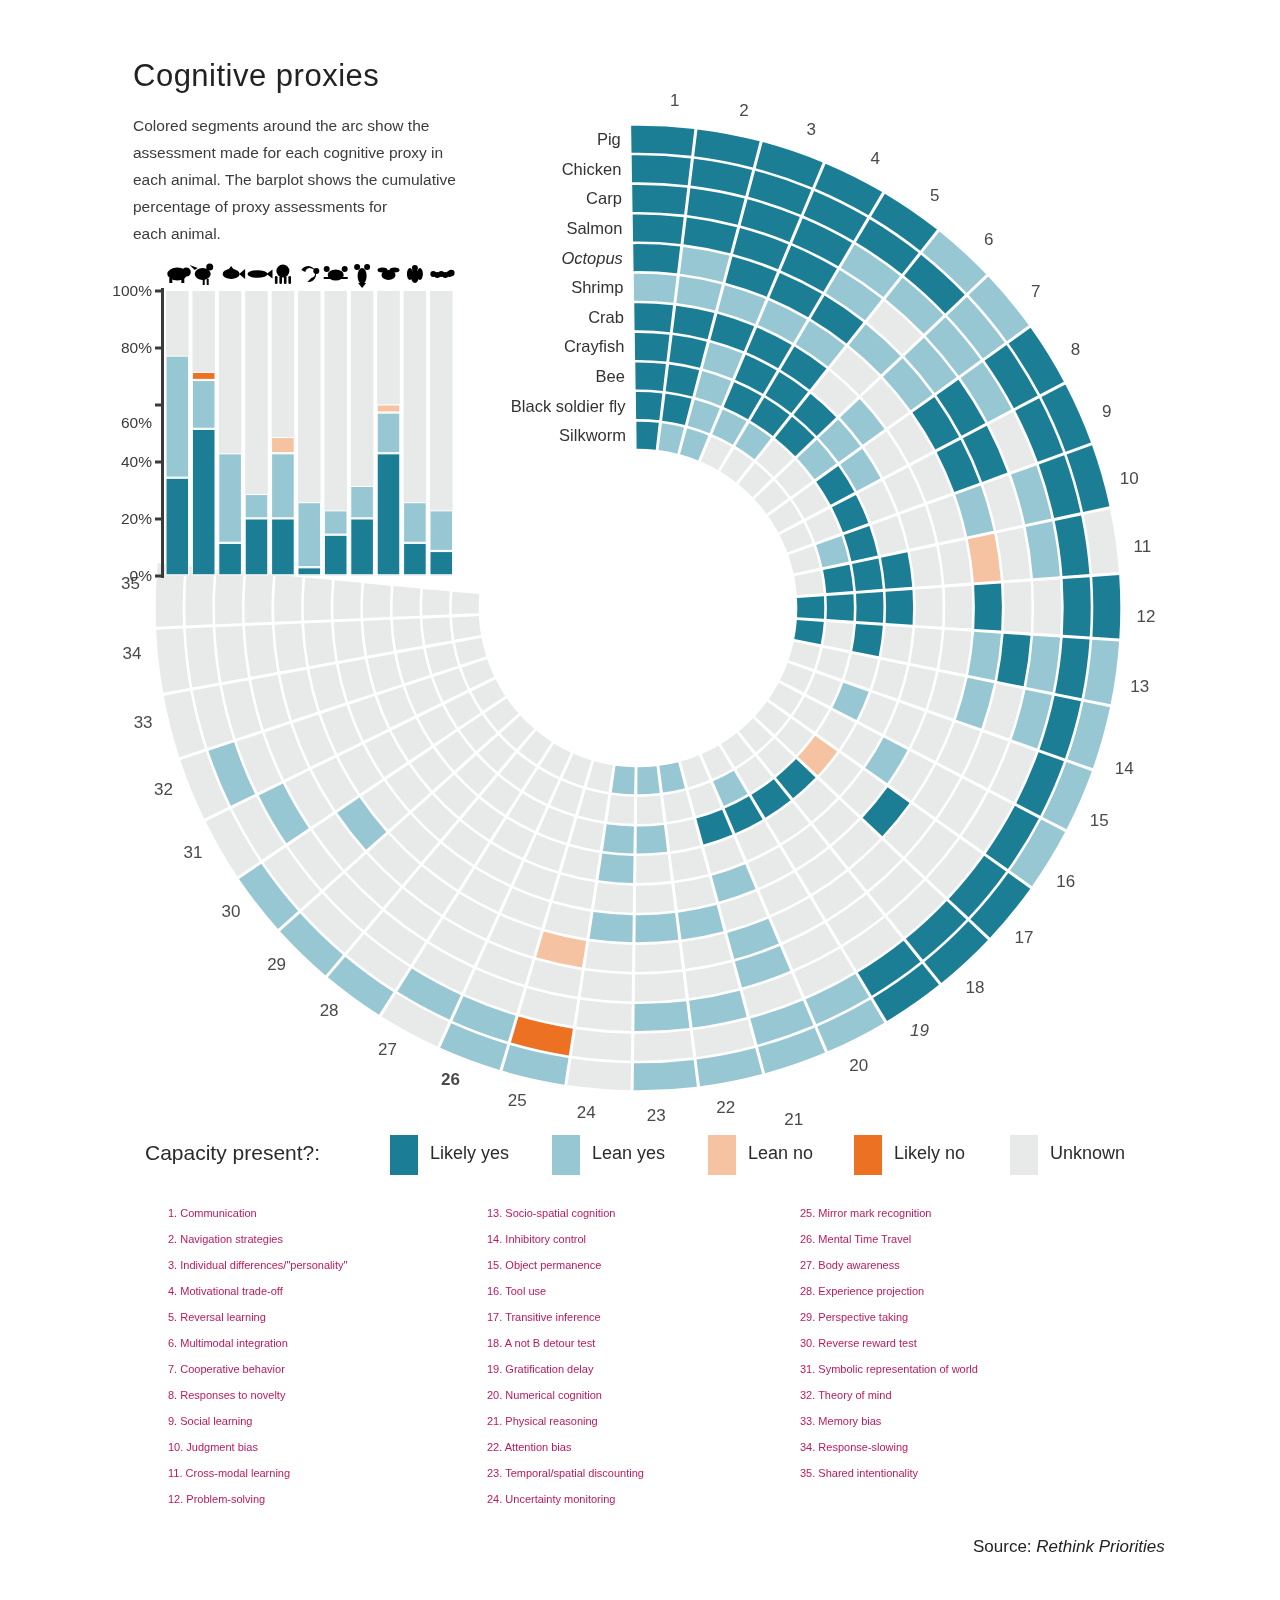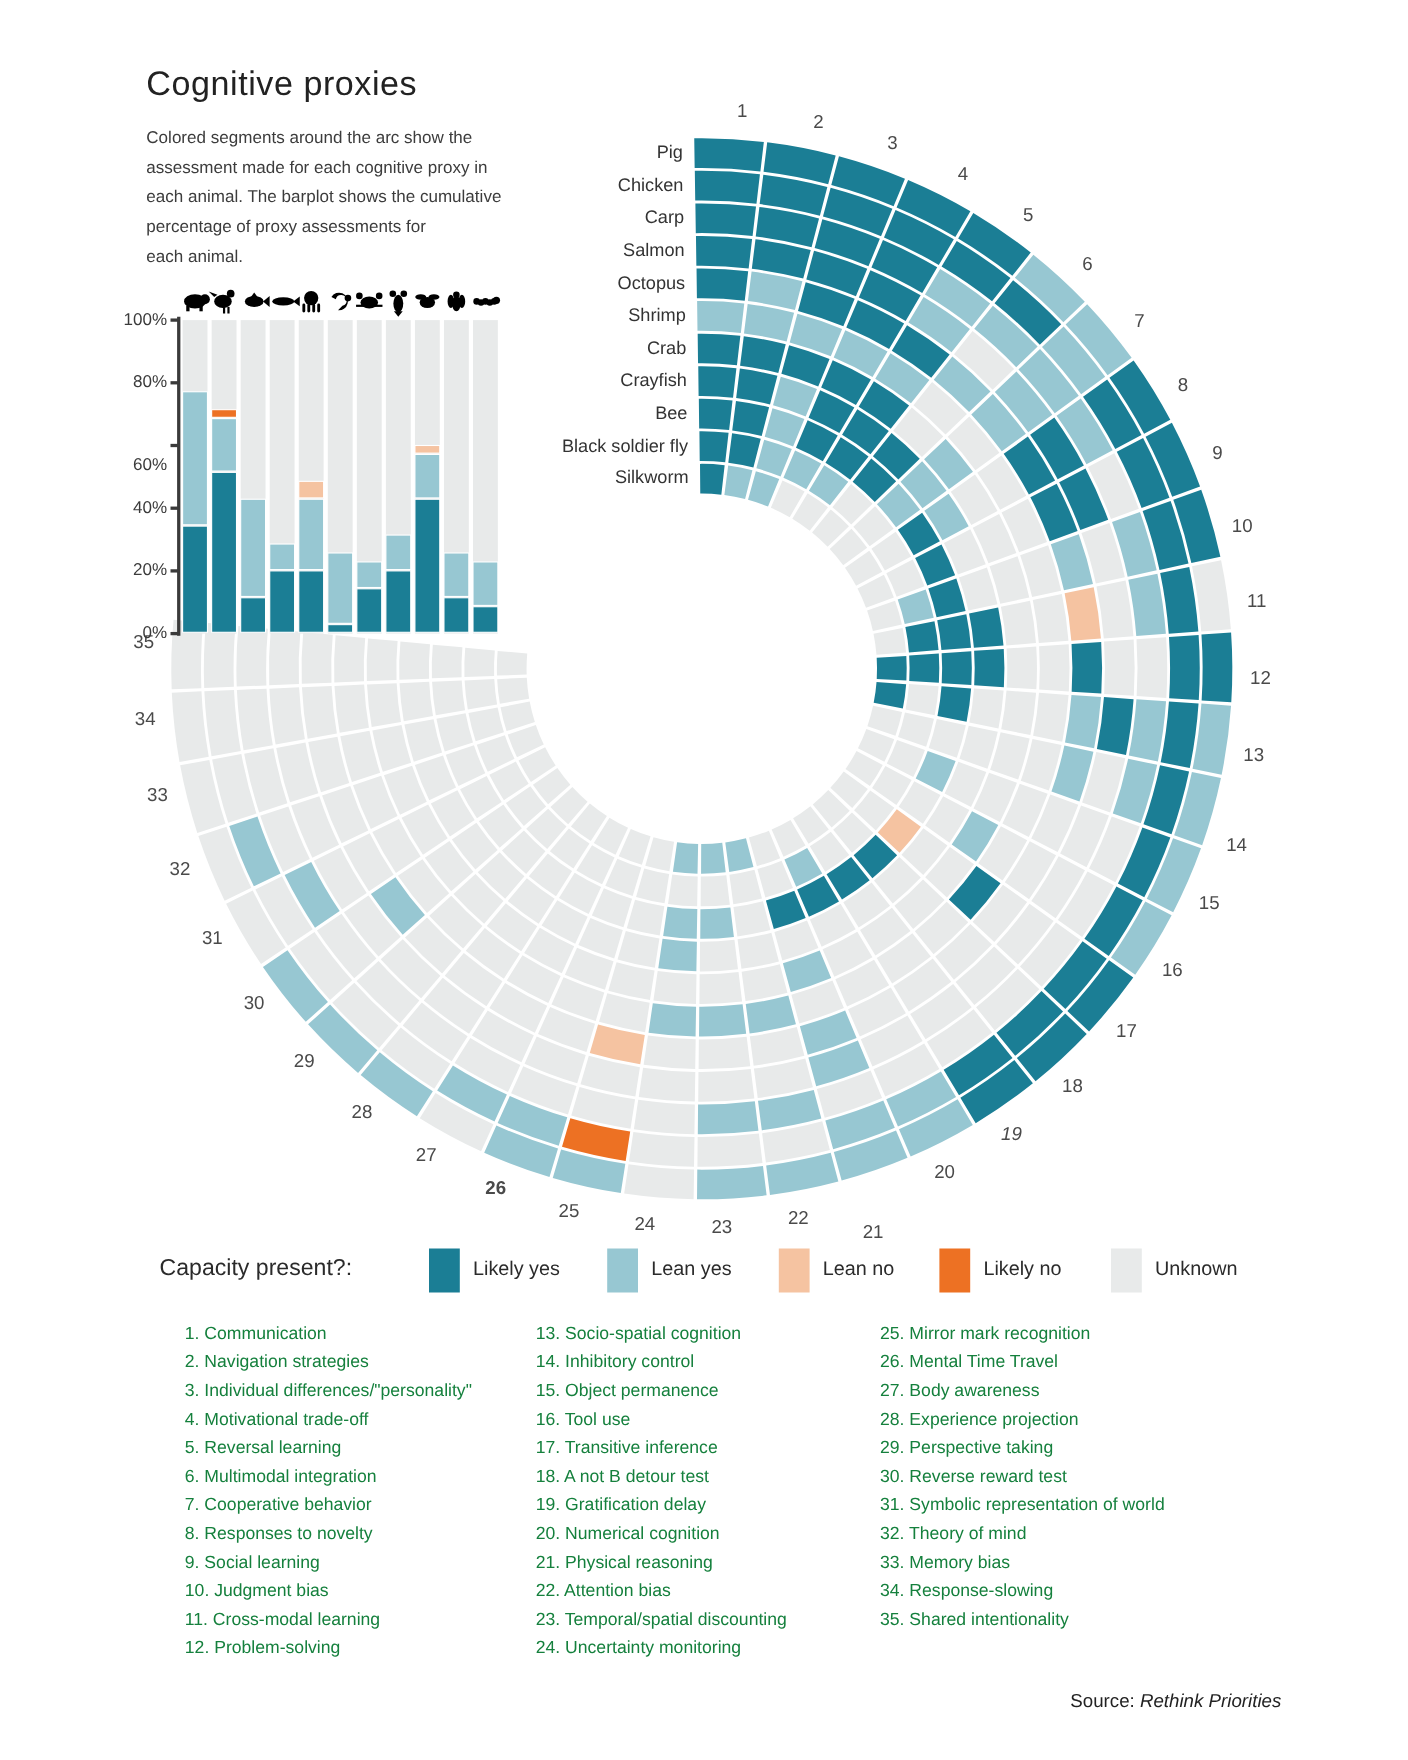--- a/index.html
+++ b/index.html
@@ -11,21 +11,21 @@
          font-weight:400;color:#222;}
   .desc{position:absolute;left:133px;top:112px;font-size:15.5px;line-height:27px;color:#3c3c3c;}
   .ring-label{position:absolute;transform:translate(-100%,-50%);font-size:16.5px;color:#333;white-space:nowrap;}
   .sector-num{position:absolute;transform:translate(-50%,-50%);font-size:17px;color:#4a4a4a;}
   .axis-label{position:absolute;transform:translate(-100%,-50%);font-size:15.5px;color:#3b3b3b;}
   .legend-row{position:absolute;left:0;top:1133px;width:1280px;height:48px;}
   .legend-title{position:absolute;left:145px;top:8px;font-size:21px;color:#2b2b2b;}
   .legend-item{position:absolute;top:0;height:48px;}
   .legend-swatch{position:absolute;left:0;top:2px;width:28px;height:40px;}
   .legend-text{position:absolute;left:40px;top:10px;font-size:18px;color:#2b2b2b;white-space:nowrap;}
-  .proxy-col{position:absolute;top:1200px;font-size:16px;color:#15803d;}
+  .proxy-col{position:absolute;top:1200px;font-size:11px;color:#be185d;}
   .proxy-col .item{height:26px;line-height:26px;white-space:nowrap;}
   .source{position:absolute;left:973px;top:1537px;font-size:17px;color:#222;}
   .source em{font-style:italic;}
 </style>
 </head>
 <body>
 
 <div id="stage">
 
   <svg class="layer" id="chart-svg" width="1280" height="1600" viewBox="0 0 1280 1600">
@@ -537,21 +537,21 @@
     <div>each animal. The barplot shows the cumulative</div>
     <div>percentage of proxy assessments for</div>
     <div>each animal.</div>
   </div>
 
   <div id="ring-labels">
       <div class="ring-label" style="left: 620.818px; top: 139.271px;">Pig</div>
       <div class="ring-label" style="left: 621.335px; top: 168.867px;">Chicken</div>
       <div class="ring-label" style="left: 621.851px; top: 198.462px;">Carp</div>
       <div class="ring-label" style="left: 622.368px; top: 228.058px;">Salmon</div>
-      <div class="ring-label" style="left: 622.885px; top: 257.653px;">Octopus</div>
+      <div class="ring-label" style="left: 622.885px; top: 257.653px; font-style: italic;">Octopus</div>
       <div class="ring-label" style="left: 623.401px; top: 287.249px;">Shrimp</div>
       <div class="ring-label" style="left: 623.918px; top: 316.844px;">Crab</div>
       <div class="ring-label" style="left: 624.434px; top: 346.44px;">Crayfish</div>
       <div class="ring-label" style="left: 624.951px; top: 376.035px;">Bee</div>
       <div class="ring-label" style="left: 625.468px; top: 405.631px;">Black soldier fly</div>
       <div class="ring-label" style="left: 625.984px; top: 435.226px;">Silkworm</div>
     </div>
   <div id="sector-labels">
       <div class="sector-num" style="left: 674.763px; top: 101.332px;">1</div>
       <div class="sector-num" style="left: 744.053px; top: 111.193px;">2</div>

